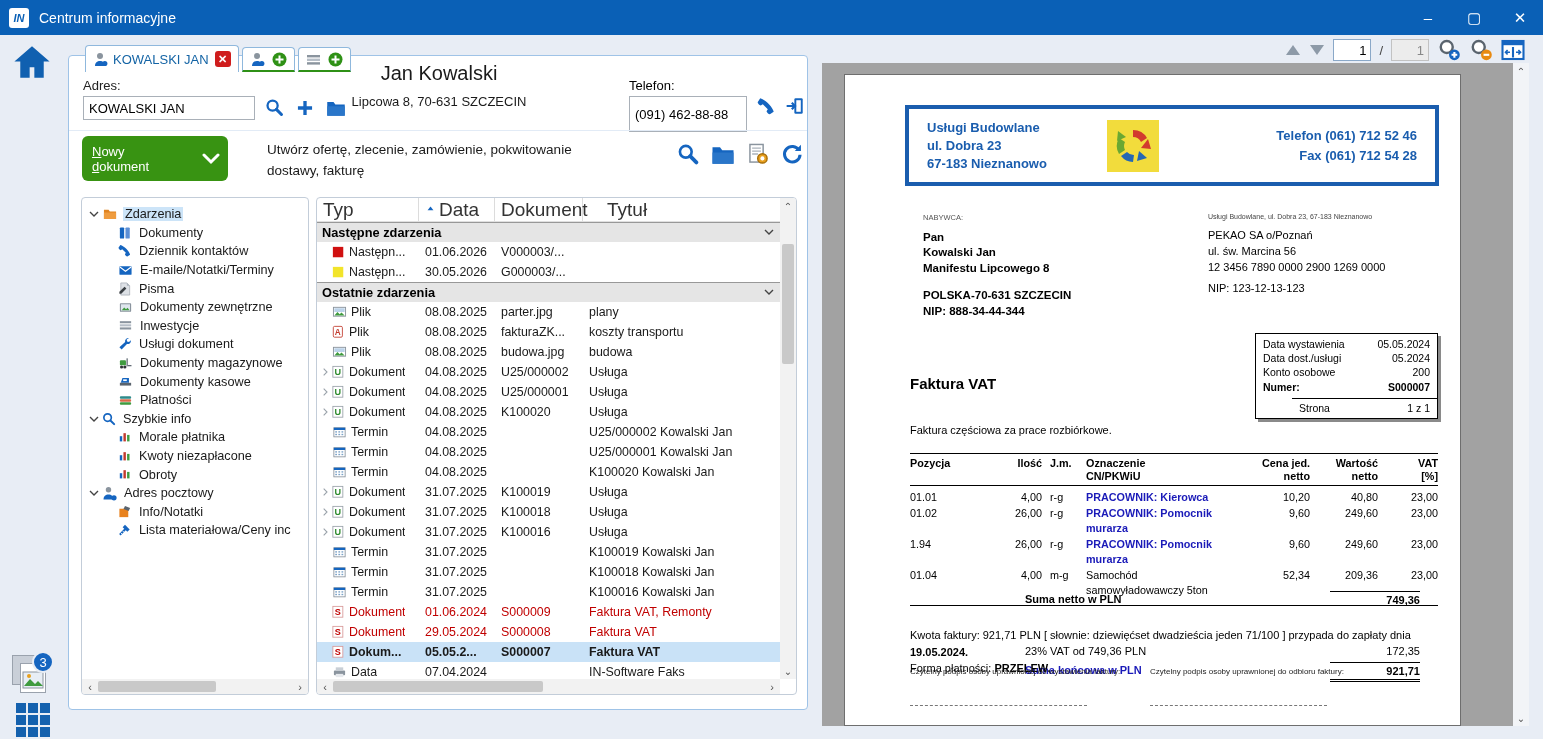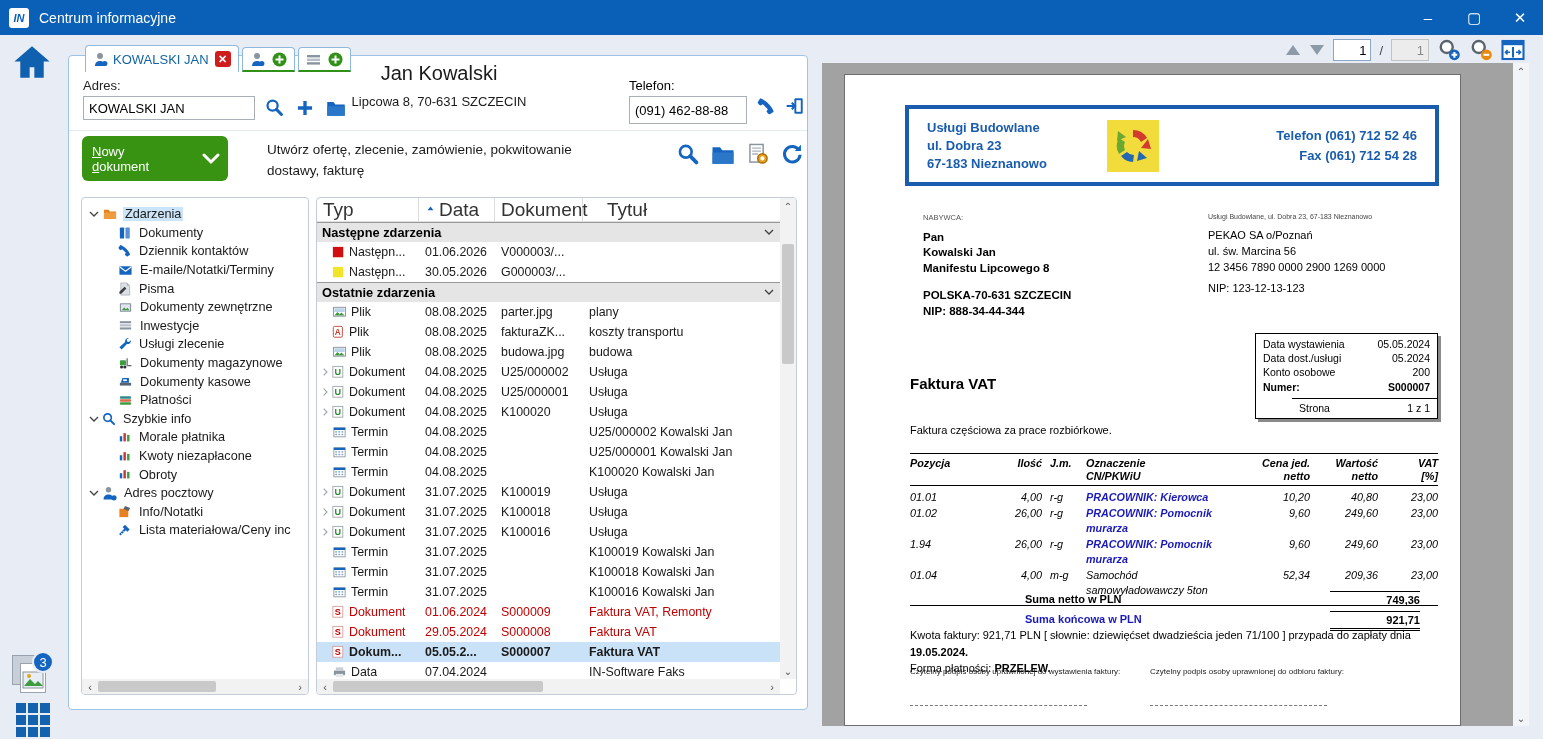--- a/index.html
+++ b/index.html
@@ -36,21 +36,21 @@
   #card { position:absolute; left:3px; top:20px; width:740px; height:655px; background:#fff; border:1px solid #9fc3e7; border-radius:4px; z-index:2; }
 
   
   #lbl-adres { position:absolute; left:14px; top:22px; font-size:13px; color:#222; }
   #inp-adres { position:absolute; left:14px; top:40px; width:172px; height:24px; border:1px solid #a9b0b8; font-size:13px; padding:0 5px; font-family:inherit; }
   #adres-icons { position:absolute; left:196px; top:42px; display:flex; gap:12px; align-items:center; }
   #center-name { position:absolute; left:240px; top:6px; width:260px; text-align:center; }
   #center-name .big { font-size:20px; color:#1a1a1a; }
   #center-name .street { font-size:13px; margin-top:9px; color:#1a1a1a; }
   #lbl-tel { position:absolute; left:560px; top:22px; font-size:13px; }
-  #inp-tel { position:absolute; left:560px; top:40px; width:118px; height:28px; border:1px solid #a9b0b8; font-size:13px; padding:0 5px; font-family:inherit; }
+  #inp-tel { position:absolute; left:560px; top:40px; width:118px; height:36px; border:1px solid #a9b0b8; font-size:13px; padding:0 5px; font-family:inherit; }
   #tel-icons { position:absolute; left:688px; top:41px; display:flex; gap:11px; align-items:center; }
   #sep1 { position:absolute; left:0; top:74px; width:100%; height:1px; background:#e2ebf6; }
 
   
   #btn-newdoc { position:absolute; left:13px; top:80px; width:146px; height:45px; background:#389312; border-radius:6px; color:#fff; display:flex; align-items:center; padding:0 8px 0 10px; cursor:default; }
   #btn-newdoc .txt { font-size:13px; line-height:15px; }
   #btn-newdoc .txt div::first-letter { text-decoration:underline; }
   #btn-newdoc .chev { margin-left:auto; }
   #newdoc-desc { position:absolute; left:198px; top:83px; width:330px; font-size:13.5px; line-height:21px; color:#1a1a1a; }
   #action-icons { position:absolute; left:608px; top:87px; display:flex; gap:12px; align-items:center; }
@@ -109,21 +109,21 @@
   #bank div:last-child { margin-top:5px; }
   #metabox { position:absolute; left:410px; top:258px; width:183px; border:1px solid #000; background:#fff; box-shadow:3px 3px 0 #8a8a8a; padding:3px 0; }
   .meta-row { display:flex; justify-content:space-between; font-size:10.5px; line-height:14px; padding:0 7px; }
   .meta-row.bold { font-weight:bold; line-height:17px; }
   .meta-row.last { border-top:1px solid #000; margin-top:2px; padding-top:2px;margin-left:36px; }
   #inv-title { position:absolute; left:65px; top:300px; font-size:15px; font-weight:bold; }
   #inv-intro { position:absolute; left:65px; top:349px; font-size:11px; }
   #inv-table { position:absolute; left:65px; top:378px; width:528px; font-size:10.8px; }
   #it-head { border-top:1px solid #000; border-bottom:1px solid #000; padding:3px 0 2px; font-weight:bold; }
   .it-row { display:flex; line-height:13px; }
-  .it-cells { display:flex; width:100%;font-style:italic; }
+  .it-cells { display:flex; width:100%; }
   .ic1 { width:60px; } .ic2 { width:72px; text-align:right; } .ic3 { width:36px; padding-left:8px; }
   .ic4 { flex:1; padding-left:8px; } .ic5 { width:84px; text-align:right; } .ic6 { width:68px; text-align:right; } .ic7 { width:60px; text-align:right; }
   #it-body { padding:4px 0 6px; border-bottom:1px solid #000; }
   #it-body .it-row { line-height:15.5px; }
   .item-name.blue { color:#1a1ab8; font-weight:bold; }
   #totals { position:absolute; left:180px; top:481px; width:395px; font-size:11px; }
   .tot-row { display:flex; justify-content:space-between; line-height:16px;margin-top:35px; }
   .tot-row .tv { width:90px; text-align:right; }
   .tot-row.r1 { font-weight:bold; } .tot-row.r1 .tv { border-top:1px solid #000; }
   .tot-row.r3 { color:#1a1ab8; font-weight:bold; margin-top:3px; }
@@ -378,21 +378,21 @@
               </svg>
             </span>
             <span class="tlabel">Inwestycje</span>
           </div>
           <div class="tree-row child">
             <span class="ic">
               <svg width="14" height="14" viewBox="0 0 15 15">
                 <path d="M11.8 1.2a3.4 3.4 0 0 0-4.1 4.1L1.5 11l2.4 2.4 5.7-5.9a3.4 3.4 0 0 0 4.1-4.1L11.8 5.3 9.7 4.9 9.3 2.8z" fill="#1565c0"></path>
               </svg>
             </span>
-            <span class="tlabel">Usługi zlecenie</span>
+            <span class="tlabel">Usługi dokument</span>
           </div>
           <div class="tree-row child">
             <span class="ic">
               <svg width="15" height="14" viewBox="0 0 15 15">
                 <rect x="1.5" y="4.5" width="6.5" height="5.5" rx="1" fill="#3f9b3f"></rect>
                 <rect x="8.6" y="2.5" width="1.3" height="8.5" fill="#5a646e"></rect>
                 <rect x="9.9" y="9.7" width="4" height="1.3" fill="#5a646e"></rect>
                 <circle cx="3.3" cy="11.8" r="1.7" fill="#2f3438"></circle>
                 <circle cx="6.8" cy="11.8" r="1.7" fill="#2f3438"></circle>
               </svg>
@@ -1102,20 +1102,24 @@
               <span class="ic6">209,36</span>
               <span class="ic7">23,00</span>
             </div>
           </div>
       </div>
       <div id="totals">
           <div class="tot-row r1">
             <span class="tl">Suma netto w PLN</span>
             <span class="tv">749,36</span>
           </div>
+          <div class="tot-row r2">
+            <span class="tl">23% VAT od 749,36 PLN</span>
+            <span class="tv">172,35</span>
+          </div>
           <div class="tot-row r3">
             <span class="tl">Suma końcowa w PLN</span>
             <span class="tv">921,71</span>
           </div>
         </div>
       <div id="kwota">
         <div><span>Kwota faktury: 921,71 PLN [ słownie: dziewięćset dwadzieścia jeden 71/100 ] przypada do zapłaty dnia </span><b>19.05.2024.</b></div>
         <div><span>Forma płatności: </span><b>PRZELEW.</b></div>
       </div>
       <div id="signs">

